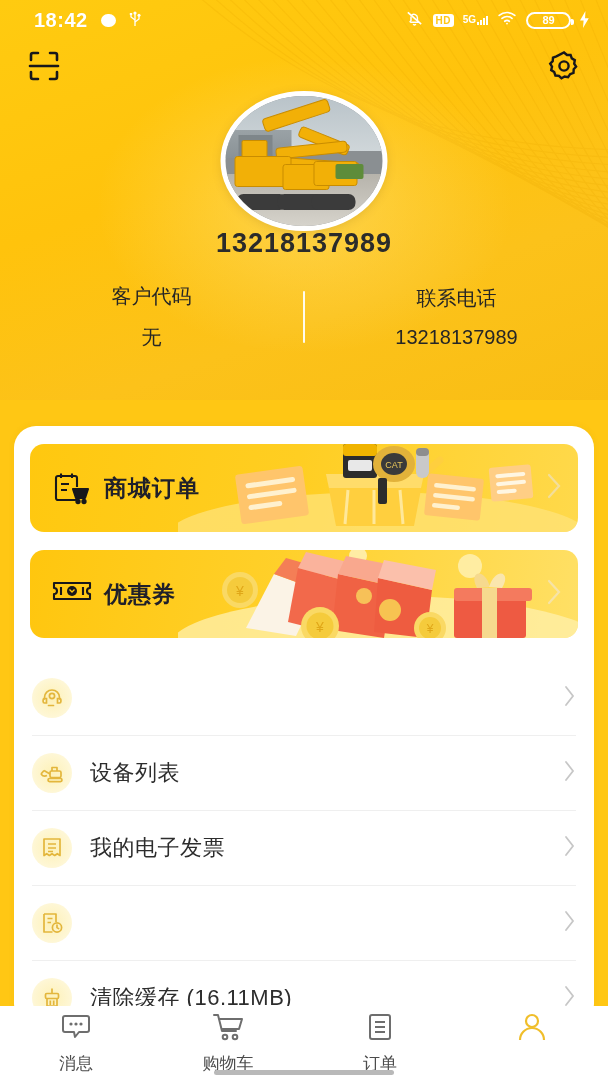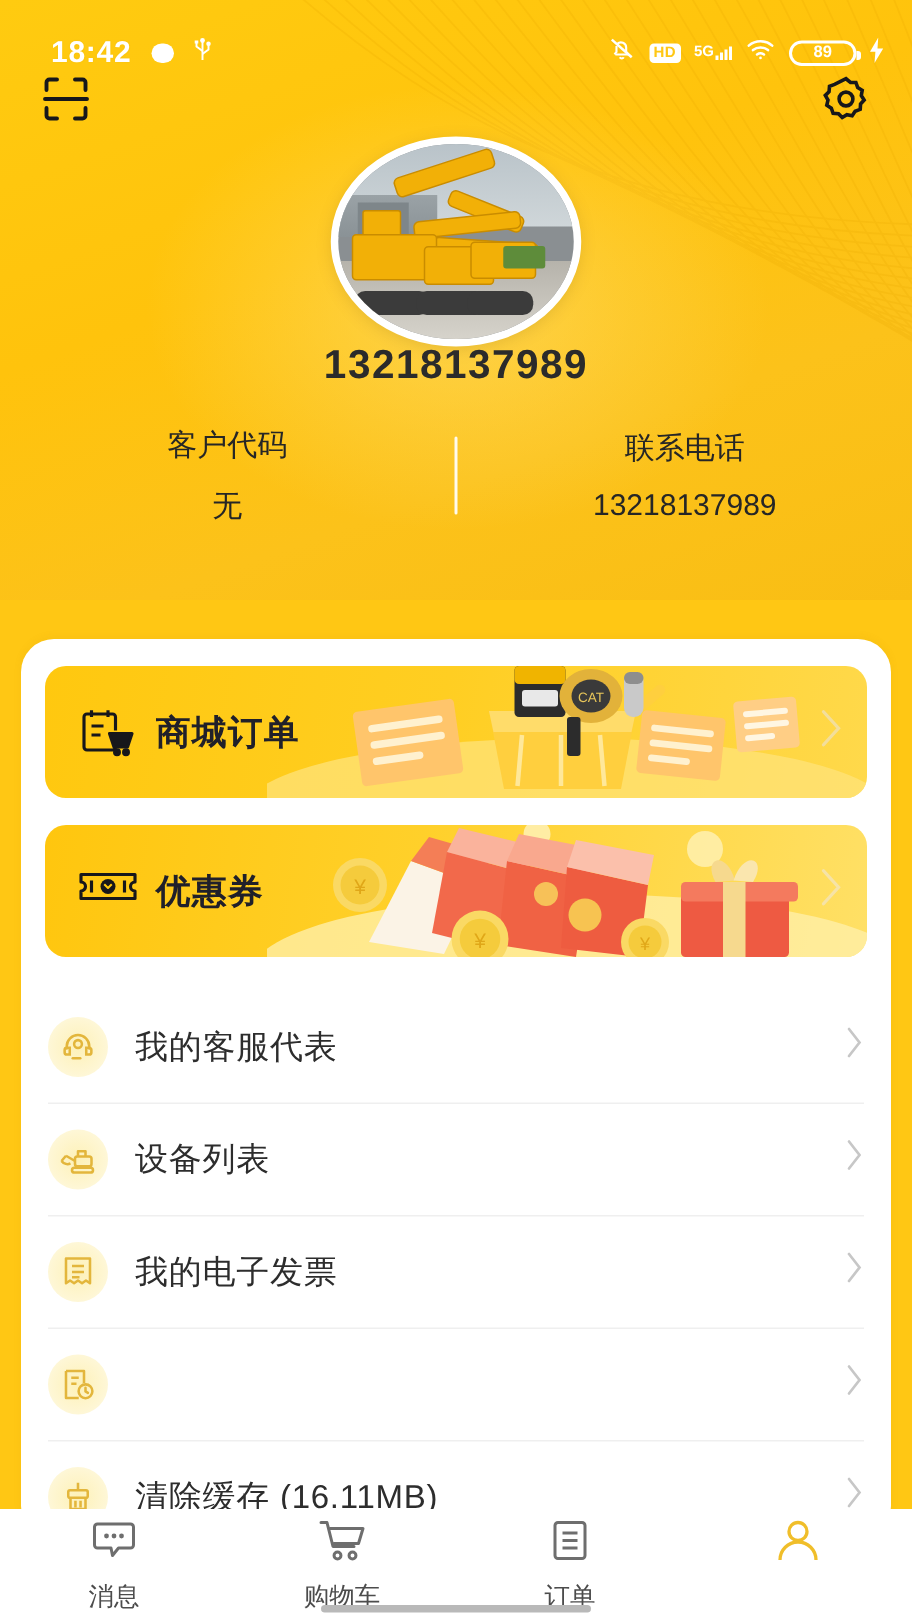--- a/index.html
+++ b/index.html
@@ -21,21 +21,21 @@
     opacity:.5;
   }
   .glow {
     position:absolute; width:420px; height:300px; left:95px; top:55px;
     background:radial-gradient(ellipse at center, rgba(255,225,120,.55) 0%, rgba(255,210,60,0) 70%);
     pointer-events:none;
   }
 
   
   .statusbar {
-    position:absolute; left:0; top:16px; width:608px; height:38px;
+    position:absolute; left:0; top:1px; width:608px; height:38px;
     display:flex; align-items:center; padding:0 18px; z-index:6;
   }
   .sb-time {
     color:#fff; font-size:20px; font-weight:600; letter-spacing:.5px;
     margin-left:16px; text-shadow:0 0 2px rgba(0,0,0,.04);
   }
   .sb-dot { width:15px; height:13px; border-radius:50%/55%; background:#fff; margin-left:13px; }
   .sb-usb { margin-left:12px; color:#fff; font-size:16px; line-height:1; }
   .sb-right { margin-left:auto; display:flex; align-items:center; gap:9px; }
   .sb-hd {
@@ -478,21 +478,20 @@
         <svg width="24" height="24" viewBox="0 0 24 24">
             <g fill="none" stroke="#E3B63C" stroke-width="1.7" stroke-linecap="round">
           <path d="M4.5 13v-1.5a7.5 7.5 0 0 1 15 0V13"></path>
           <path d="M4.5 12.5h2v4.5h-2a1.4 1.4 0 0 1-1.4-1.4v-1.7A1.4 1.4 0 0 1 4.5 12.5z"></path>
           <path d="M19.5 12.5h-2v4.5h2a1.4 1.4 0 0 0 1.4-1.4v-1.7a1.4 1.4 0 0 0-1.4-1.4z"></path>
           <path d="M8.5 19.5h5"></path>
           <circle cx="12" cy="10" r="2.6"></circle>
         </g>
           </svg>
       </span>
-      <span class="row-label">我的客服代表</span>
       <span class="row-chevron">
         <svg width="13" height="24" viewBox="0 0 13 24">
             <path d="M3 3 L10 12 L3 21" fill="none" stroke="#C7C7C7" stroke-width="1.8" stroke-linecap="round"></path>
           </svg>
       </span>
     </div>
 
     <div class="row">
       <span class="row-icon">
         <svg width="26" height="22" viewBox="0 0 26 22">

